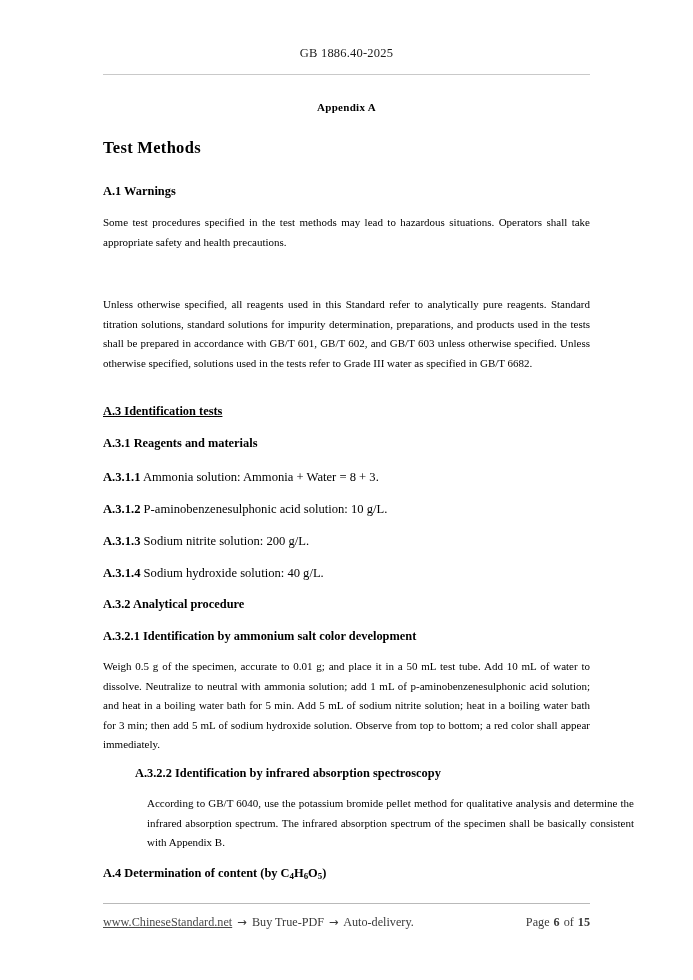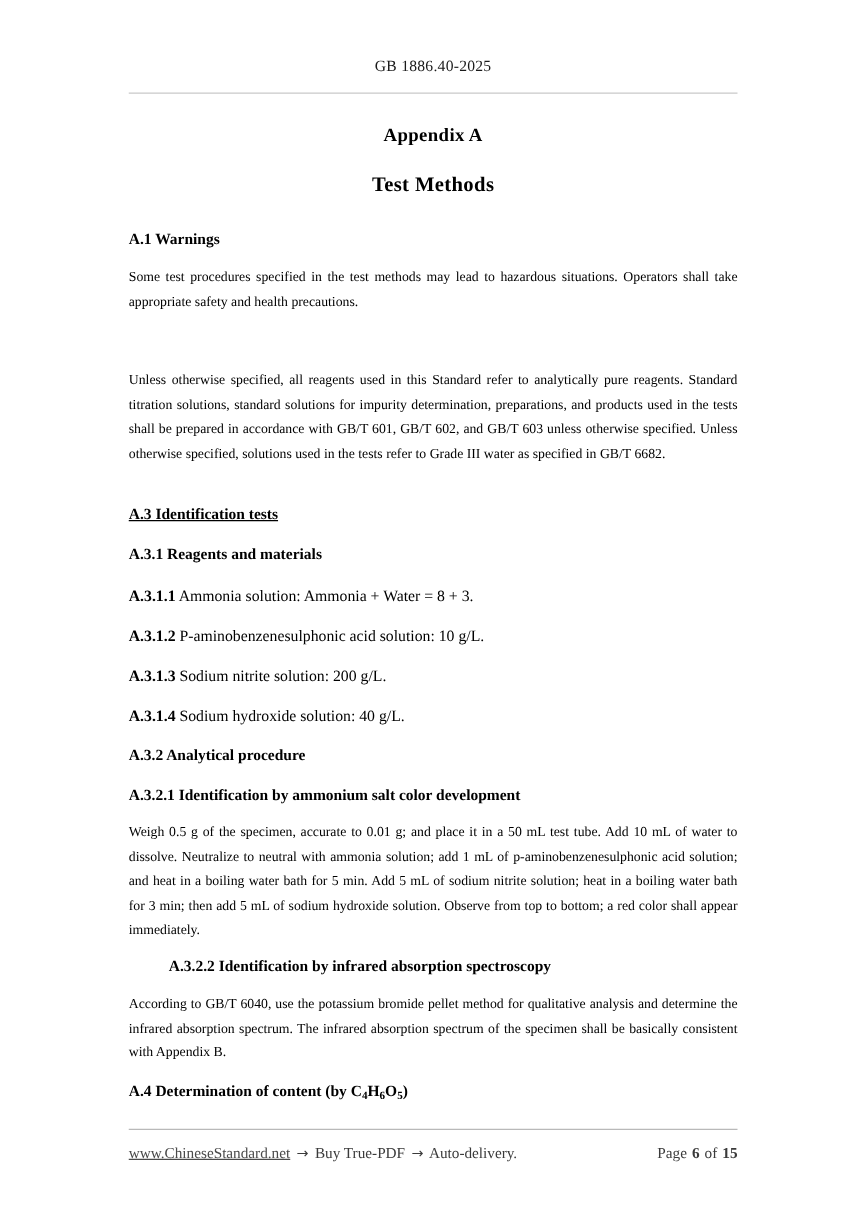--- a/index.html
+++ b/index.html
@@ -44,27 +44,26 @@
     top: 74px;
     width: 487px;
     height: 1px;
     background: #c9c9c9;
   }
 
   
   .appendix-title {
     top: 101px;
     text-align: center;
-    font-size: 15px;
+    font-size: 11px;
     font-weight: bold;
     letter-spacing: 0.3px;
   }
   .doc-title {
     top: 138px;
-    text-align: center;
     font-size: 16.5px;
     font-weight: bold;
     letter-spacing: 0.3px;
   }
 
   
   .h-sec {
     font-size: 12.4px;
     font-weight: bold;
     line-height: 1.25;
@@ -163,21 +162,21 @@
   <div class="content-col item" style="top:565px;">
     <b>A.3.1.4</b>
     <span>Sodium hydroxide solution: 40 g/L.</span>
   </div>
 
   <div class="content-col h-sec" style="top:597px;">A.3.2 Analytical procedure</div>
   <div class="content-col h-sec" style="top:629px;">A.3.2.1 Identification by ammonium salt color development</div>
   <div class="content-col para" style="top:657px;">Weigh 0.5 g of the specimen, accurate to 0.01 g; and place it in a 50 mL test tube. Add 10 mL of water to dissolve. Neutralize to neutral with ammonia solution; add 1 mL of p-aminobenzenesulphonic acid solution; and heat in a boiling water bath for 5 min. Add 5 mL of sodium nitrite solution; heat in a boiling water bath for 3 min; then add 5 mL of sodium hydroxide solution. Observe from top to bottom; a red color shall appear immediately.</div>
 
   <div class="content-col h-sec" style="top:766px;margin-left:32px;">A.3.2.2 Identification by infrared absorption spectroscopy</div>
-  <div class="content-col para" style="top:794px;">According to GB/T 6040, use the potassium bromide pellet method for qualitative analysis and determine the infrared absorption spectrum. The infrared absorption spectrum of the specimen shall be basically consistent with Appendix B.</div>
+  <div class="content-col para" style="top:794px;margin-left:44px;">According to GB/T 6040, use the potassium bromide pellet method for qualitative analysis and determine the infrared absorption spectrum. The infrared absorption spectrum of the specimen shall be basically consistent with Appendix B.</div>
 
   <div class="content-col h-sec" style="top:866px;">
     <span>A.4 Determination of content (by C</span><sub>4</sub><span>H</span><sub>6</sub><span>O</span><sub>5</sub><span>)</span>
   </div>
 
   <div class="footer-rule"></div>
   <div class="content-col footer">
     <span class="footer-left">
       <a class="footer-url" href="#">www.ChineseStandard.net</a>
       <span class="footer-arrow">→</span>

